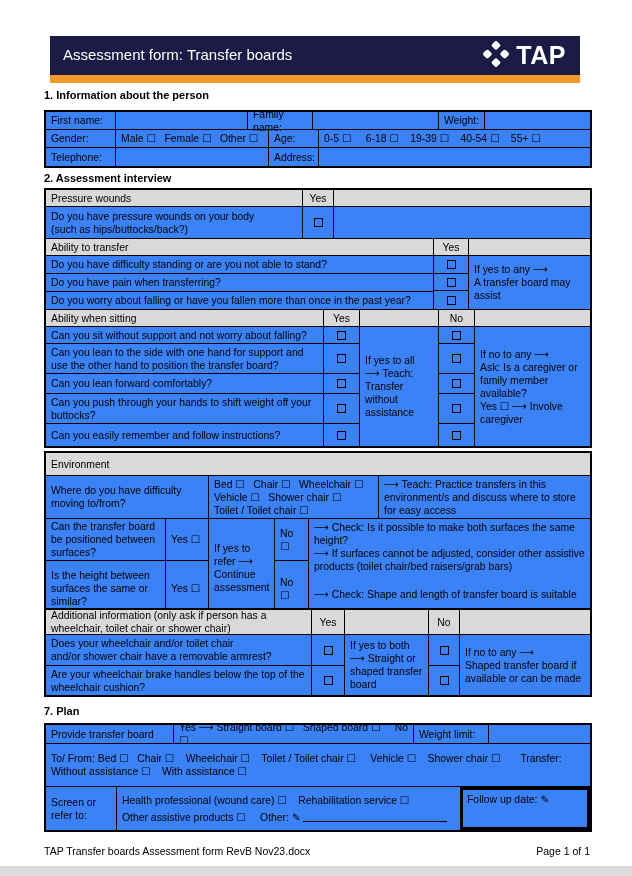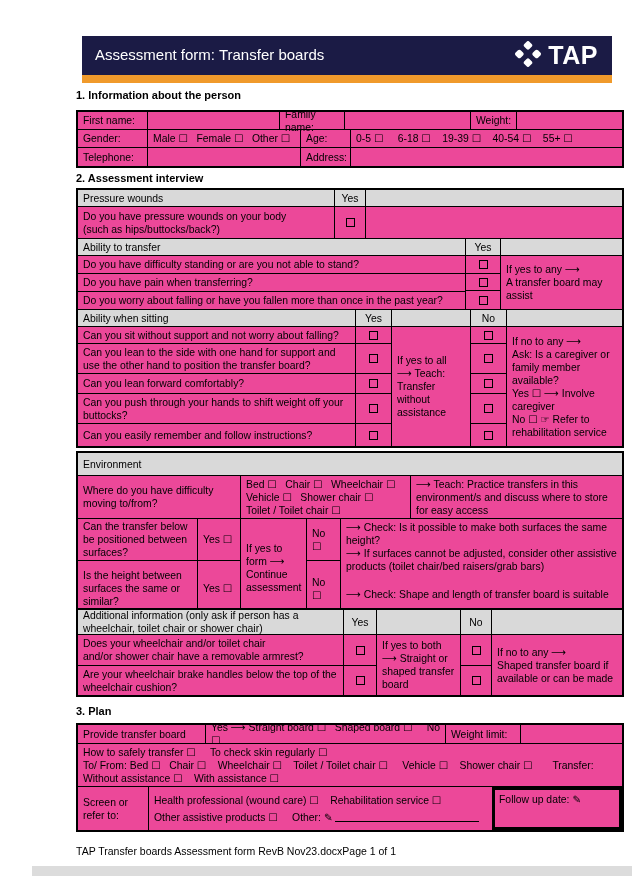--- a/index.html
+++ b/index.html
@@ -2,51 +2,51 @@
 <html><head>
 <meta charset="utf-8">
 <style>
   * { margin:0; padding:0; box-sizing:border-box; }
   html,body { background:#fff; }
   body {
     width:632px; height:876px; position:relative; overflow:hidden;
     font-family:"Liberation Sans","DejaVu Sans",sans-serif;
     font-size:10.4px; line-height:1.25; color:#000;
   }
-  .abs { position:absolute;margin-left:32px; }
+  .abs { position:absolute; }
   .b { font-weight:normal; }
   .pre { white-space:pre-wrap; }
   .gray { background:#d9d9d9; }
 
   
   .banner { top:36px; left:50px; width:530px; height:39px; background:#1b1b45;
             display:flex; align-items:center; justify-content:space-between; padding:0 14px 0 13px; }
   .banner-title { color:#fff; font-size:15px; }
   .brand { display:flex; align-items:center; gap:7px; }
   .brand-text { color:#fff; font-weight:bold; font-size:25px; letter-spacing:.5px; }
   .orange { top:75px; left:50px; width:530px; height:8px; background:#f09a2b; }
 
   .h-sec { left:44px; font-weight:bold; font-size:11px; }
 
   
-  .tbl { left:44px; width:548px; border:2px solid #000; background:#ec4899; }
+  .tbl { left:44px; width:548px; border:2px solid #000; background:#3b82f6; }
   .row { display:flex; }
   .stack { display:flex; flex-direction:column; }
   .c { padding:2px 5px; display:flex; align-items:center; }
   .br { border-right:1px solid #000; }
   .bb { border-bottom:1px solid #000; }
   .ctr { justify-content:center; }
   .cb { display:inline-block; width:9px; height:9px; border:1.5px solid #000; flex:none; }
   .fill { flex:1; }
   .note { display:flex; flex-direction:column; justify-content:center; padding:2px 5px; }
 
   .followup { flex:1; border:3px solid #000; padding:3px 4px; align-items:flex-start; }
   .uline { flex:1; border-bottom:1px solid #000; margin:0 8px 2px 2px; height:11px; }
 
-  .footer { top:845px; left:44px; width:546px; display:flex; justify-content:flex-start; font-size:10.5px; }
+  .footer { top:845px; left:44px; width:546px; display:flex; justify-content:space-between; font-size:10.5px; }
   .bottom-strip { top:866px; left:0; width:632px; height:10px; background:#dcdcdc; }
 </style>
 </head>
 <body>
 
 <div class="abs banner">
   <div class="banner-title">Assessment form: Transfer boards</div>
   <div class="brand">
     <span>
       <svg width="26" height="26" viewBox="0 0 24 24">
@@ -183,47 +183,46 @@
           <span class="cb"></span>
         </div>
       <div class="c br ctr" style="height:22px">
           <span class="cb"></span>
         </div>
     </div>
     <div class="note fill">
       <div class="b">If no to any ⟶</div>
       <div><span class="b">Ask:</span><span> Is a caregiver or family member available?</span></div>
       <div class="pre">Yes ☐ ⟶ Involve caregiver</div>
-      <div class="pre">No ☐ ☞ Refer to rehabilitation service</div>
     </div>
   </div>
 </div>
 
 <div class="abs tbl" style="top:451px">
   <div class="c bb gray b" style="height:15px;padding:11px 5px">Environment</div>
   <div class="row bb" style="height:43px">
     <div class="c br" style="width:163px">Where do you have difficulty moving to/from?</div>
     <div class="c br pre" style="width:170px">Bed ☐   Chair ☐   Wheelchair ☐
 Vehicle ☐   Shower chair ☐
 Toilet / Toilet chair ☐</div>
     <div class="note fill">
       <div><span class="b">⟶ Teach:</span><span> Practice transfers in this environment/s and discuss where to store for easy access</span></div>
     </div>
   </div>
   <div class="row" style="height:97px">
     <div class="stack" style="width:120px">
-      <div class="c br bb" style="height:42px">Can the transfer below be positioned between surfaces?</div>
+      <div class="c br bb" style="height:42px">Can the transfer board be positioned between surfaces?</div>
       <div class="c br" style="height:55px">Is the height between surfaces the same or similar?</div>
     </div>
     <div class="stack" style="width:43px">
       <div class="c br bb" style="height:42px">Yes ☐</div>
       <div class="c br" style="height:55px">Yes ☐</div>
     </div>
     <div class="note br" style="width:66px">
-      <div class="b">If yes to form ⟶</div>
+      <div class="b">If yes to refer ⟶</div>
       <div>Continue assessment</div>
     </div>
     <div class="stack" style="width:34px">
       <div class="c br bb" style="height:42px">No ☐</div>
       <div class="c br" style="height:55px">No ☐</div>
     </div>
     <div class="stack fill">
       <div class="note" style="height:55px">
         <div><span class="b">⟶ Check:</span><span> Is it possible to make both surfaces the same height?</span></div>
         <div>⟶ If surfaces cannot be adjusted, consider other assistive products (toilet chair/bed raisers/grab bars)</div>
@@ -271,32 +270,31 @@
           <span class="cb"></span>
         </div>
     </div>
     <div class="note fill">
       <div class="b">If no to any ⟶</div>
       <div>Shaped transfer board if available or can be made</div>
     </div>
   </div>
 </div>
 
-<div class="abs h-sec" style="top:705px">3. Plan</div>
+<div class="abs h-sec" style="top:705px">7. Plan</div>
 
 <div class="abs tbl" style="top:723px">
   <div class="row bb" style="height:19px">
     <div class="c br b" style="width:128px">Provide transfer board</div>
     <div class="c br pre" style="width:240px">Yes ⟶ Straight board ☐   Shaped board ☐     No ☐</div>
     <div class="c br" style="width:75px">Weight limit:</div>
     <div class="c fill"></div>
   </div>
   <div class="row bb" style="height:43px">
     <div class="note fill">
-      <div class="pre">How to safely transfer ☐     To check skin regularly ☐</div>
       <div class="pre"><span class="b">To/ From:</span><span> Bed ☐   Chair ☐    Wheelchair ☐    Toilet / Toilet chair ☐     Vehicle ☐    Shower chair ☐       </span><span class="b">Transfer:</span><span> Without assistance ☐    With assistance ☐</span></div>
     </div>
   </div>
   <div class="row" style="height:43px">
     <div class="c br b" style="width:71px">Screen or refer to:</div>
     <div class="note" style="width:343px">
       <div class="pre">Health professional (wound care) ☐    Rehabilitation service ☐</div>
       <div class="row" style="align-items:flex-end; margin-top:4px">
         <span class="pre">Other assistive products ☐     Other: </span>
           <span>✎</span>

